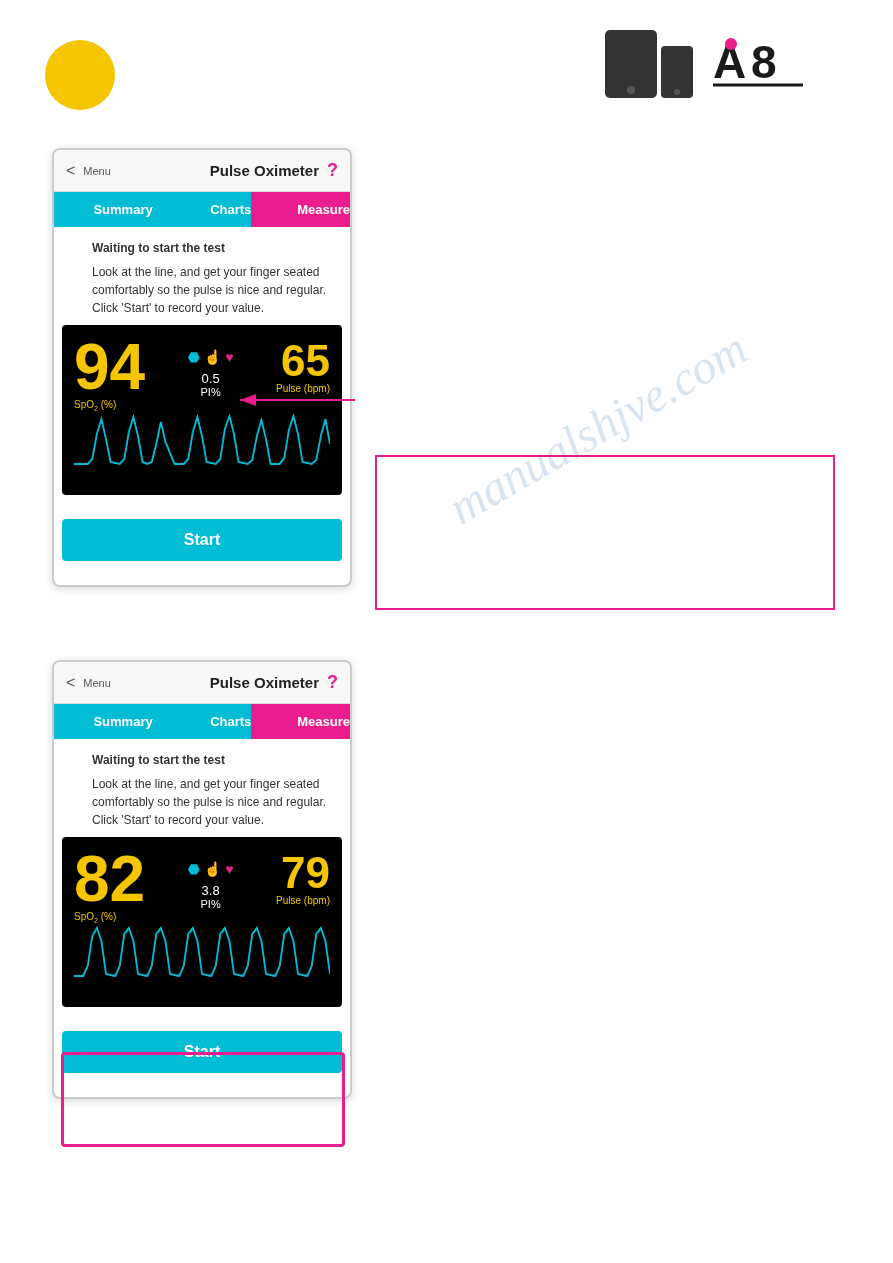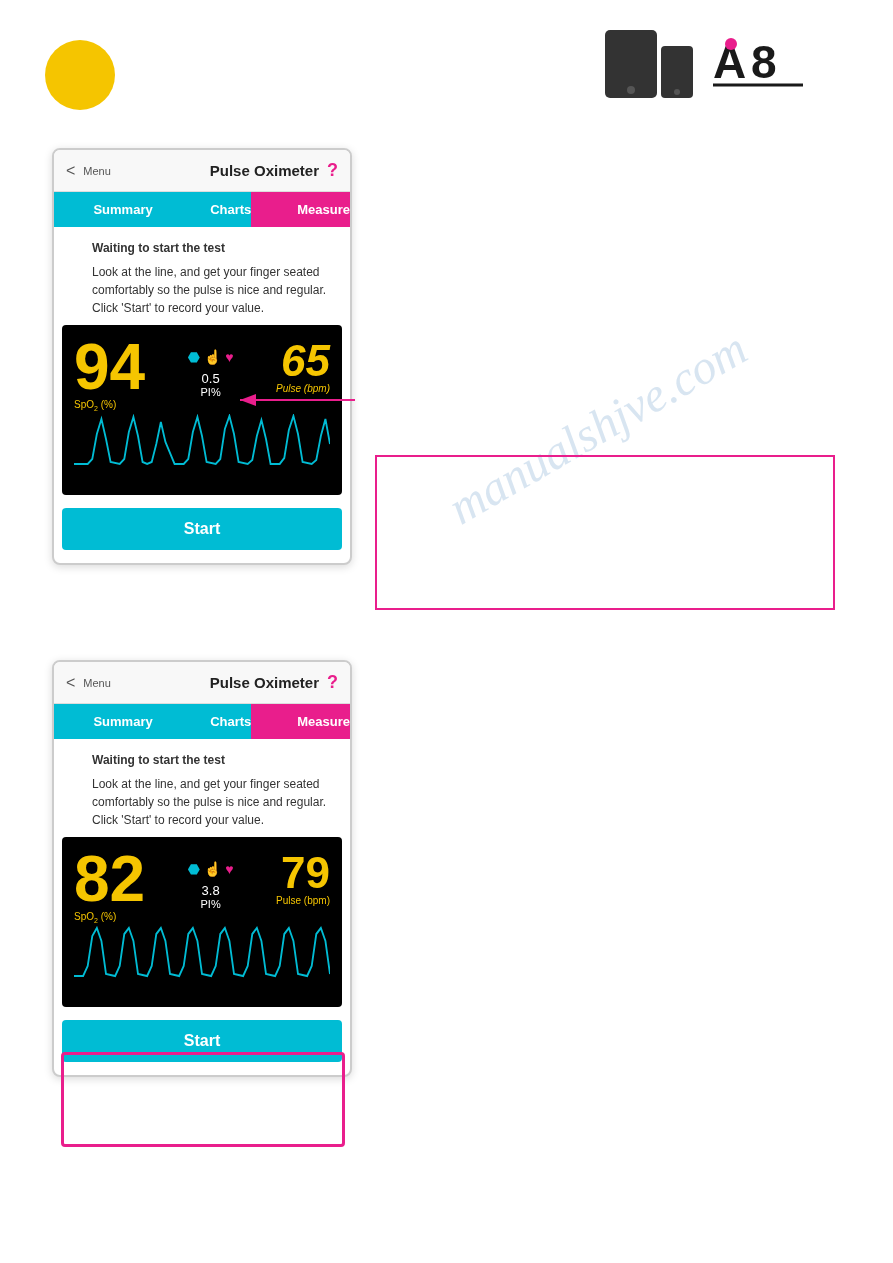--- a/index.html
+++ b/index.html
@@ -231,21 +231,21 @@
       margin-top: 2px;
       height: 70px;
       background: #000;
       position: relative;
     }
 
     
     .start-btn {
       display: block;
       width: calc(100% - 16px);
-      margin: 13px 8px;
+      margin: 24px 8px;
       padding: 12px;
       background: #00BCD4;
       color: #fff;
       font-size: 16px;
       font-weight: bold;
       text-align: center;
       border: none;
       border-radius: 4px;
       cursor: pointer;
     }
@@ -358,21 +358,21 @@
 
           <span style="color:#00BCD4; font-size:14px;">⬣</span>
 
           <span style="color:#fff; font-size:14px;">☝</span>
 
           <span style="color:#e91e8c; font-size:14px;">♥</span>
         </div>
         <div class="pi-value">0.5</div>
         <div class="pi-label">PI%</div>
       </div>
-      <div style="text-align:right;font-style:italic;">
+      <div style="text-align:right;">
         <div class="pulse-value">65</div>
         <div class="pulse-label">Pulse (bpm)</div>
       </div>
     </div>
 
     <div class="waveform-area">
       <svg class="wave-svg" viewBox="0 0 280 65" preserveAspectRatio="none">
         <polyline points="0,50 15,50 20,45 25,20 30,5 35,25 40,48 50,50 55,45 60,18 65,3 70,22 75,48 80,50 85,48 90,30 95,8 100,28 110,50 120,50 125,45 130,18 135,3 140,22 145,48 155,50 160,45 165,15 170,2 175,20 180,48 190,50 195,46 200,22 205,6 210,25 215,50 225,50 230,44 235,16 240,2 245,20 250,48 260,50 265,46 270,22 275,5 280,30" fill="none" stroke="#00BCD4" stroke-width="2"></polyline>
       </svg>
     </div>

